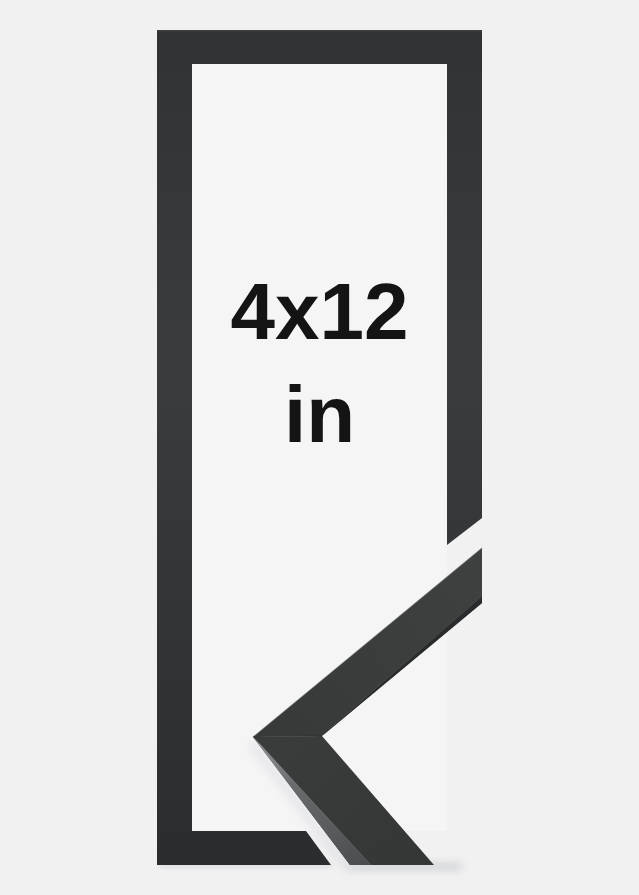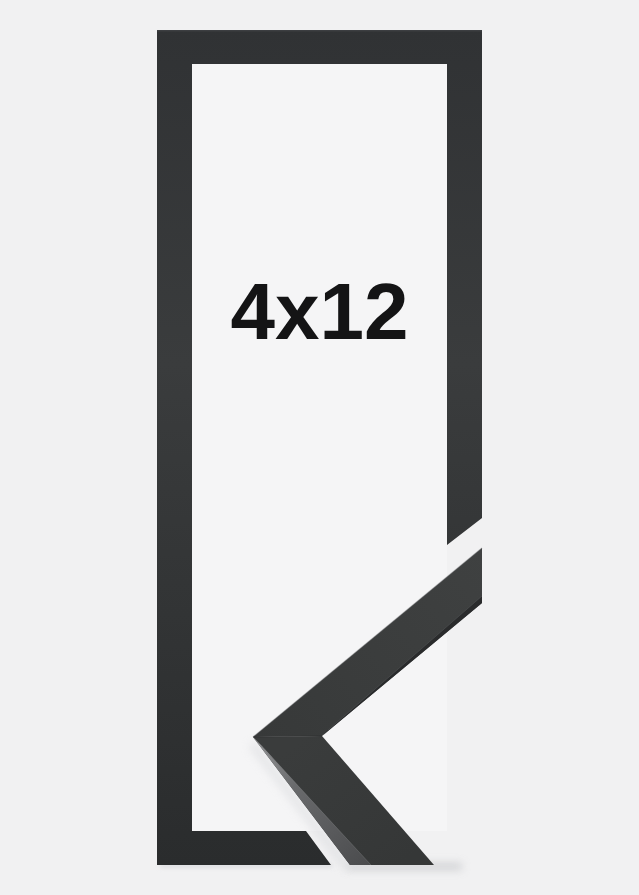--- a/index.html
+++ b/index.html
@@ -99,15 +99,16 @@
 
       <path d="M253,737 L350,865 H371 L262,746 Z" fill="url(#stripGrad)"></path>
       <line x1="261" y1="746" x2="371" y2="865" stroke="#737576" stroke-width="1" opacity="0.45"></line>
 
       <line x1="253" y1="737" x2="322" y2="736" stroke="#242526" stroke-width="1" opacity="0.45"></line>
     </g>
   </svg>
 
   <div class="size-label">
     <span>4x12</span>
+    <span>in</span>
   </div>
 
 </div>
 
 </body></html>

